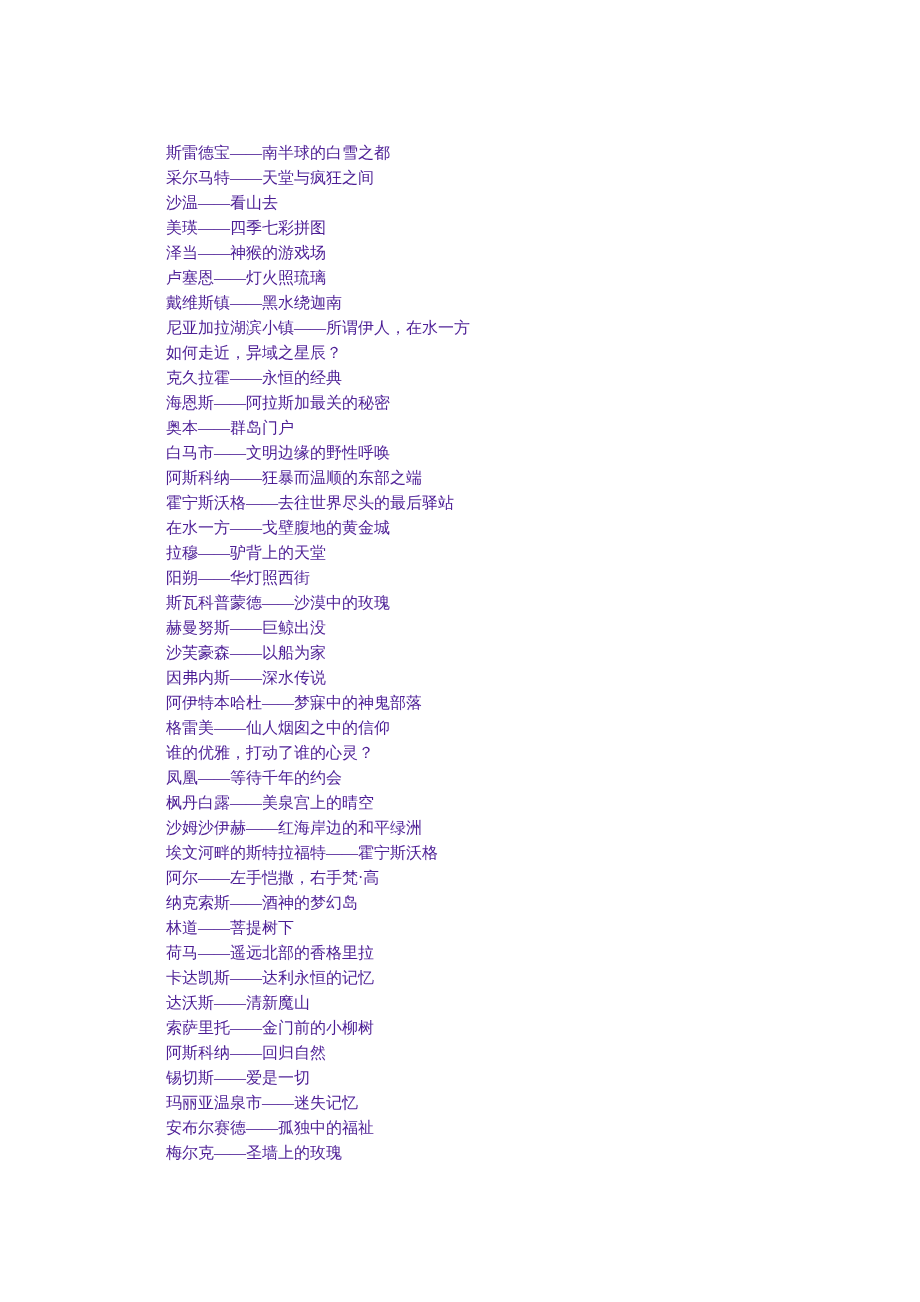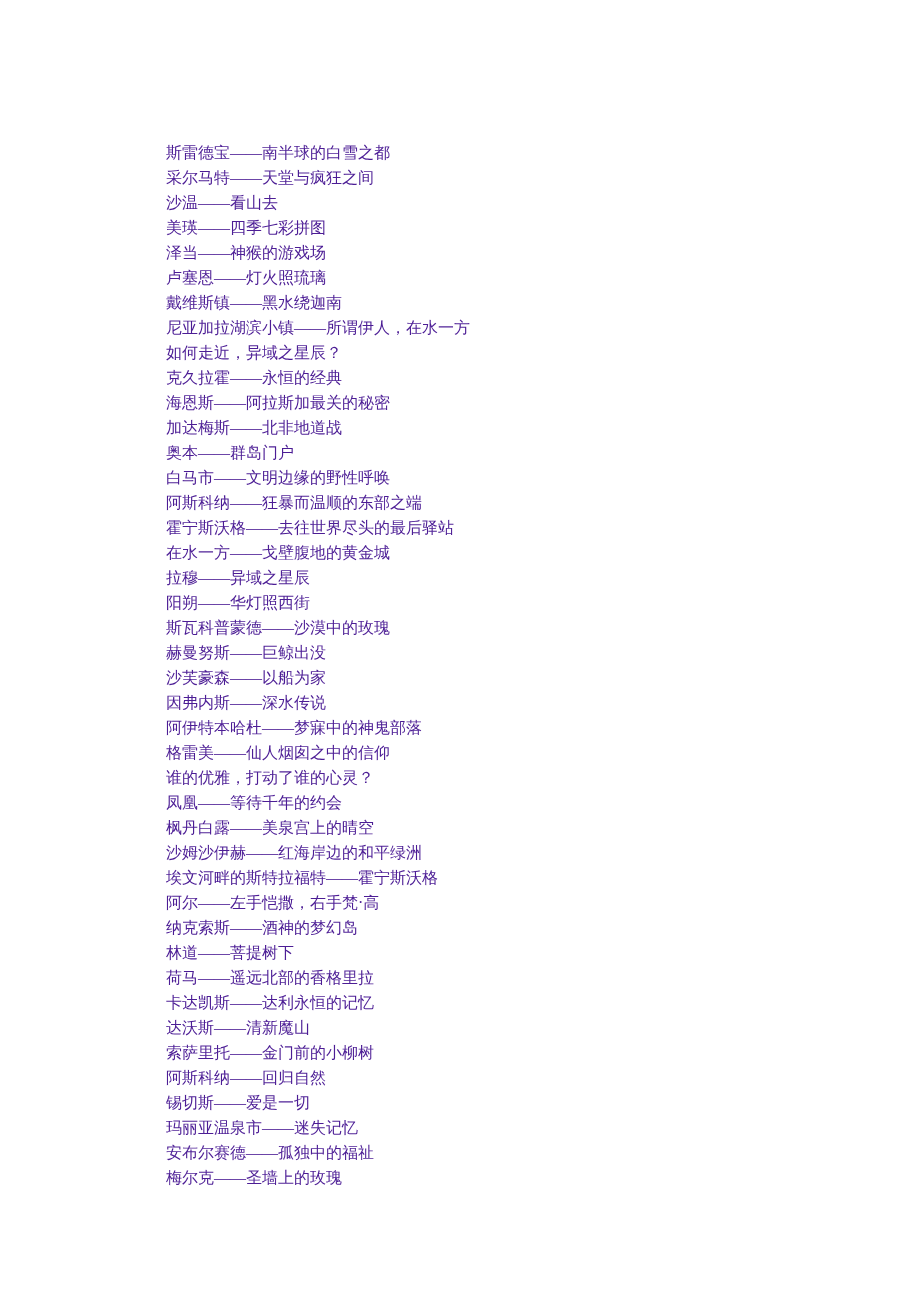--- a/index.html
+++ b/index.html
@@ -28,27 +28,26 @@
       <div class="line">采尔马特——天堂与疯狂之间</div>
       <div class="line">沙温——看山去</div>
       <div class="line">美瑛——四季七彩拼图</div>
       <div class="line">泽当——神猴的游戏场</div>
       <div class="line">卢塞恩——灯火照琉璃</div>
       <div class="line">戴维斯镇——黑水绕迦南</div>
       <div class="line">尼亚加拉湖滨小镇——所谓伊人，在水一方</div>
       <div class="line">如何走近，异域之星辰？</div>
       <div class="line">克久拉霍——永恒的经典</div>
       <div class="line">海恩斯——阿拉斯加最关的秘密</div>
-      <div class="line">加达梅斯——北非地道战</div>
       <div class="line">奥本——群岛门户</div>
       <div class="line">白马市——文明边缘的野性呼唤</div>
       <div class="line">阿斯科纳——狂暴而温顺的东部之端</div>
       <div class="line">霍宁斯沃格——去往世界尽头的最后驿站</div>
       <div class="line">在水一方——戈壁腹地的黄金城</div>
-      <div class="line">拉穆——异域之星辰</div>
+      <div class="line">拉穆——驴背上的天堂</div>
       <div class="line">阳朔——华灯照西街</div>
       <div class="line">斯瓦科普蒙德——沙漠中的玫瑰</div>
       <div class="line">赫曼努斯——巨鲸出没</div>
       <div class="line">沙芙豪森——以船为家</div>
       <div class="line">因弗内斯——深水传说</div>
       <div class="line">阿伊特本哈杜——梦寐中的神鬼部落</div>
       <div class="line">格雷美——仙人烟囱之中的信仰</div>
       <div class="line">谁的优雅，打动了谁的心灵？</div>
       <div class="line">凤凰——等待千年的约会</div>
       <div class="line">枫丹白露——美泉宫上的晴空</div>

